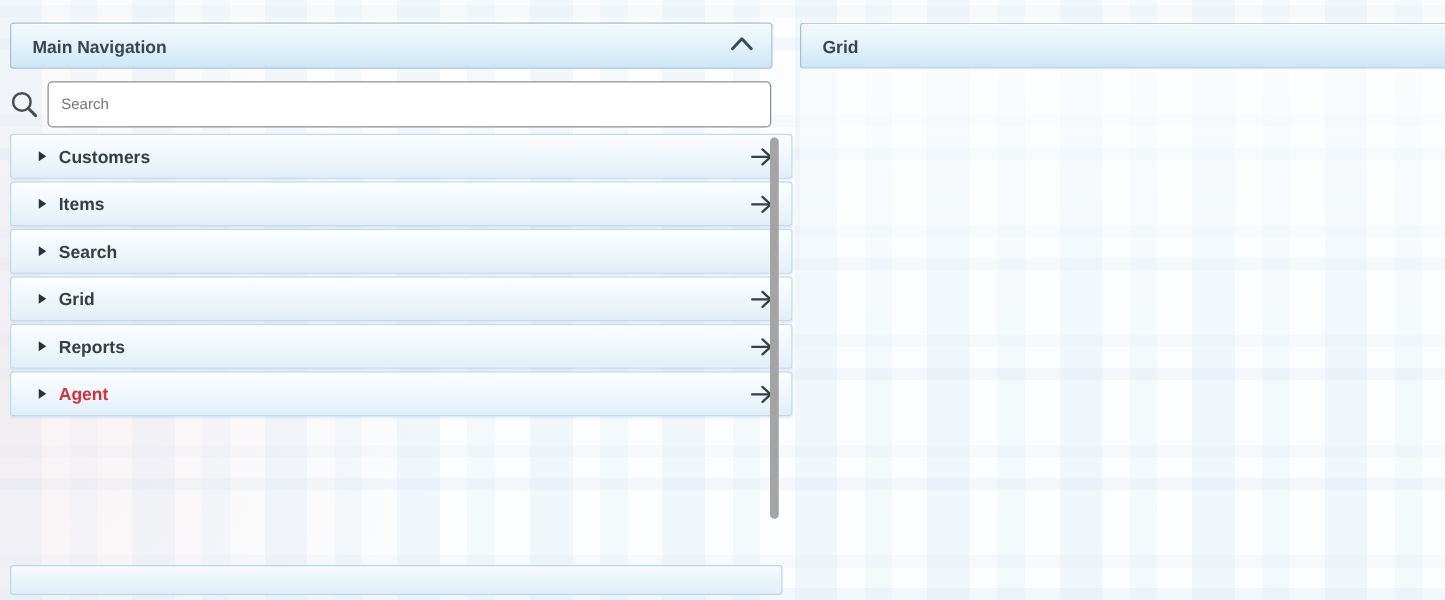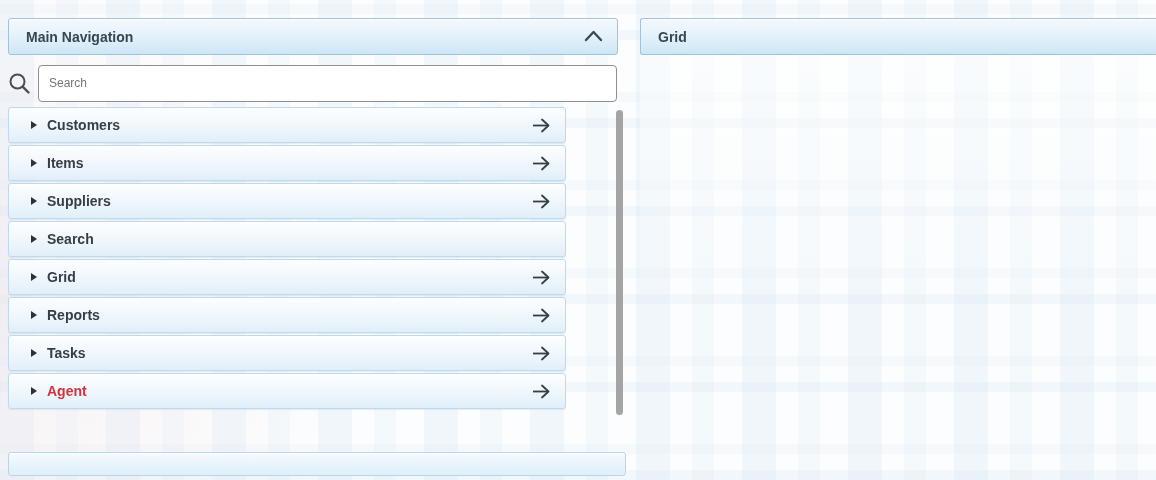--- a/index.html
+++ b/index.html
@@ -47,21 +47,21 @@
     background:#ffffff;
     font-family:"Liberation Sans", sans-serif;
     font-size:12px;
     color:#333;
     padding:0 10px;
     outline:none;
   }
   .search-input::placeholder{ color:#767676; }
 
   .nav-list{
-    position:absolute; left:8px; top:107px; width:558px;
+    position:absolute; left:8px; top:107px; width:626px;
     display:flex; flex-direction:column;
   }
   .nav-row{
     height:36px;
     margin-bottom:2px;
     background:linear-gradient(180deg,#fcfeff 0%,#f0f7fc 50%,#e1eff9 100%);
     border:1px solid #bedbee;
     border-radius:3px;
     display:flex;
     align-items:center;
@@ -141,57 +141,39 @@
     <span class="tri"></span>
     <span class="lbl">Items</span>
     <span class="spacer"></span>
     <svg class="arrow-icon" width="21" height="15" viewBox="0 0 21 15">
       <line x1="2" y1="7.5" x2="17" y2="7.5" stroke="#333f49" stroke-width="1.8"></line>
       <polyline points="11,1.5 17.5,7.5 11,13.5" fill="none" stroke="#333f49" stroke-width="1.8" stroke-linejoin="round" stroke-linecap="round"></polyline>
     </svg>
   </div>
   <div class="nav-row">
     <span class="tri"></span>
-    <span class="lbl">Suppliers</span>
-    <span class="spacer"></span>
-    <svg class="arrow-icon" width="21" height="15" viewBox="0 0 21 15">
-      <line x1="2" y1="7.5" x2="17" y2="7.5" stroke="#333f49" stroke-width="1.8"></line>
-      <polyline points="11,1.5 17.5,7.5 11,13.5" fill="none" stroke="#333f49" stroke-width="1.8" stroke-linejoin="round" stroke-linecap="round"></polyline>
-    </svg>
-  </div>
-  <div class="nav-row">
-    <span class="tri"></span>
     <span class="lbl">Search</span>
     <span class="spacer"></span>
     <svg class="arrow-icon" width="21" height="15" viewBox="0 0 21 15" style="visibility: hidden;">
       <line x1="2" y1="7.5" x2="17" y2="7.5" stroke="#333f49" stroke-width="1.8"></line>
       <polyline points="11,1.5 17.5,7.5 11,13.5" fill="none" stroke="#333f49" stroke-width="1.8" stroke-linejoin="round" stroke-linecap="round"></polyline>
     </svg>
   </div>
   <div class="nav-row">
     <span class="tri"></span>
     <span class="lbl">Grid</span>
     <span class="spacer"></span>
     <svg class="arrow-icon" width="21" height="15" viewBox="0 0 21 15">
       <line x1="2" y1="7.5" x2="17" y2="7.5" stroke="#333f49" stroke-width="1.8"></line>
       <polyline points="11,1.5 17.5,7.5 11,13.5" fill="none" stroke="#333f49" stroke-width="1.8" stroke-linejoin="round" stroke-linecap="round"></polyline>
     </svg>
   </div>
   <div class="nav-row">
     <span class="tri"></span>
     <span class="lbl">Reports</span>
-    <span class="spacer"></span>
-    <svg class="arrow-icon" width="21" height="15" viewBox="0 0 21 15">
-      <line x1="2" y1="7.5" x2="17" y2="7.5" stroke="#333f49" stroke-width="1.8"></line>
-      <polyline points="11,1.5 17.5,7.5 11,13.5" fill="none" stroke="#333f49" stroke-width="1.8" stroke-linejoin="round" stroke-linecap="round"></polyline>
-    </svg>
-  </div>
-  <div class="nav-row">
-    <span class="tri"></span>
-    <span class="lbl">Tasks</span>
     <span class="spacer"></span>
     <svg class="arrow-icon" width="21" height="15" viewBox="0 0 21 15">
       <line x1="2" y1="7.5" x2="17" y2="7.5" stroke="#333f49" stroke-width="1.8"></line>
       <polyline points="11,1.5 17.5,7.5 11,13.5" fill="none" stroke="#333f49" stroke-width="1.8" stroke-linejoin="round" stroke-linecap="round"></polyline>
     </svg>
   </div>
   <div class="nav-row">
     <span class="tri"></span>
     <span class="lbl" style="color: rgb(212, 50, 60);">Agent</span>
     <span class="spacer"></span>

